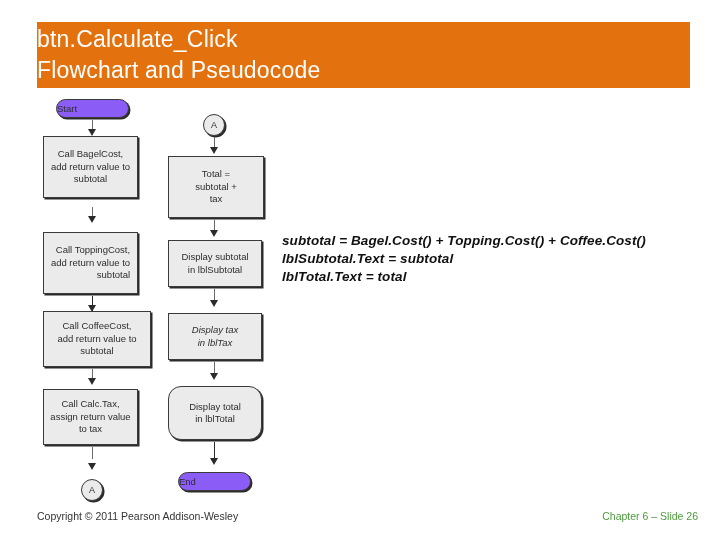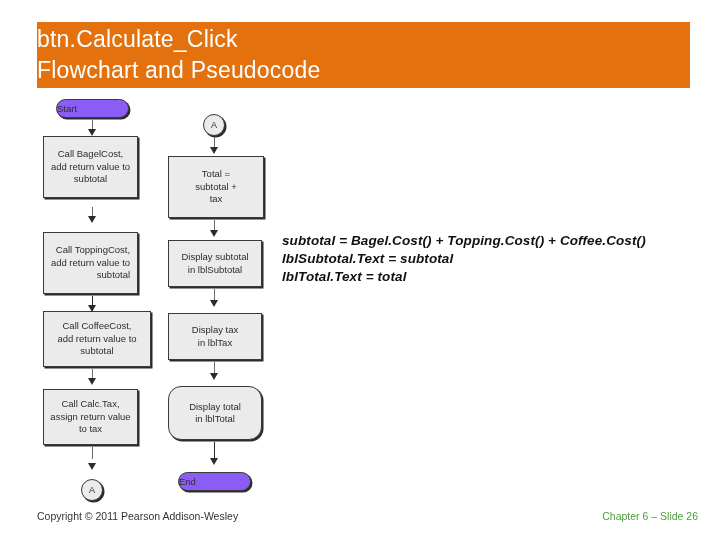--- a/index.html
+++ b/index.html
@@ -199,21 +199,21 @@
   <div class="thinline" style="left:214px; top:220px; height:13px;"></div>
   <div class="arrowhead" style="left:210px; top:230px;"></div>
 
   <div class="proc" style="left:168px; top:240px; width:94px; height:47px;">
     <span>Display subtotal<br>in lblSubtotal</span>
   </div>
 
   <div class="thinline" style="left:214px; top:289px; height:14px;"></div>
   <div class="arrowhead" style="left:210px; top:300px;"></div>
 
-  <div class="proc" style="left:168px; top:313px; width:94px; height:47px;">
+  <div class="proc" style="left:168px; top:313px; width:94px; height:47px;font-style:italic;">
     <span>Display tax<br>in lblTax</span>
   </div>
 
   <div class="thinline" style="left:214px; top:362px; height:14px;"></div>
   <div class="arrowhead" style="left:210px; top:373px;"></div>
 
   <div class="proc" style="left:168px; top:386px; width:94px; height:54px;border-radius:13px;">
     <span>Display total<br>in lblTotal</span>
   </div>
 

